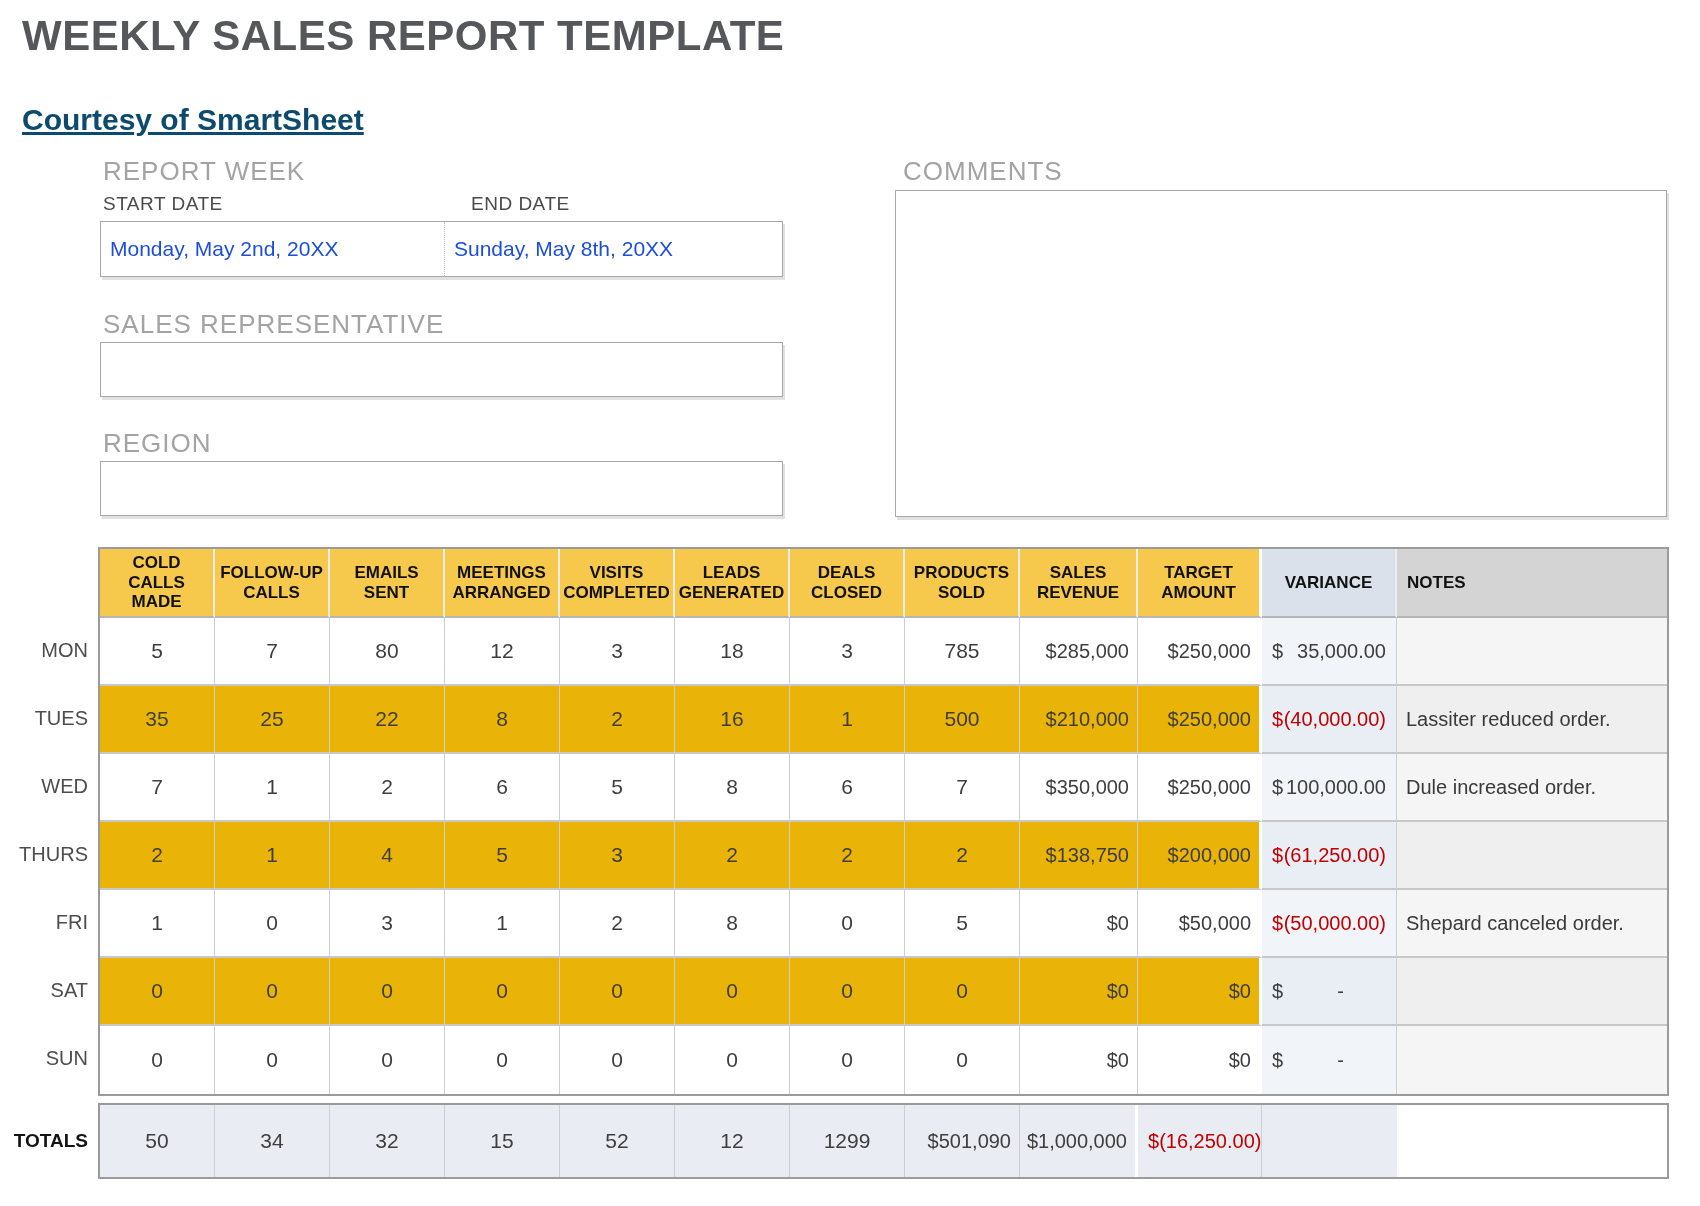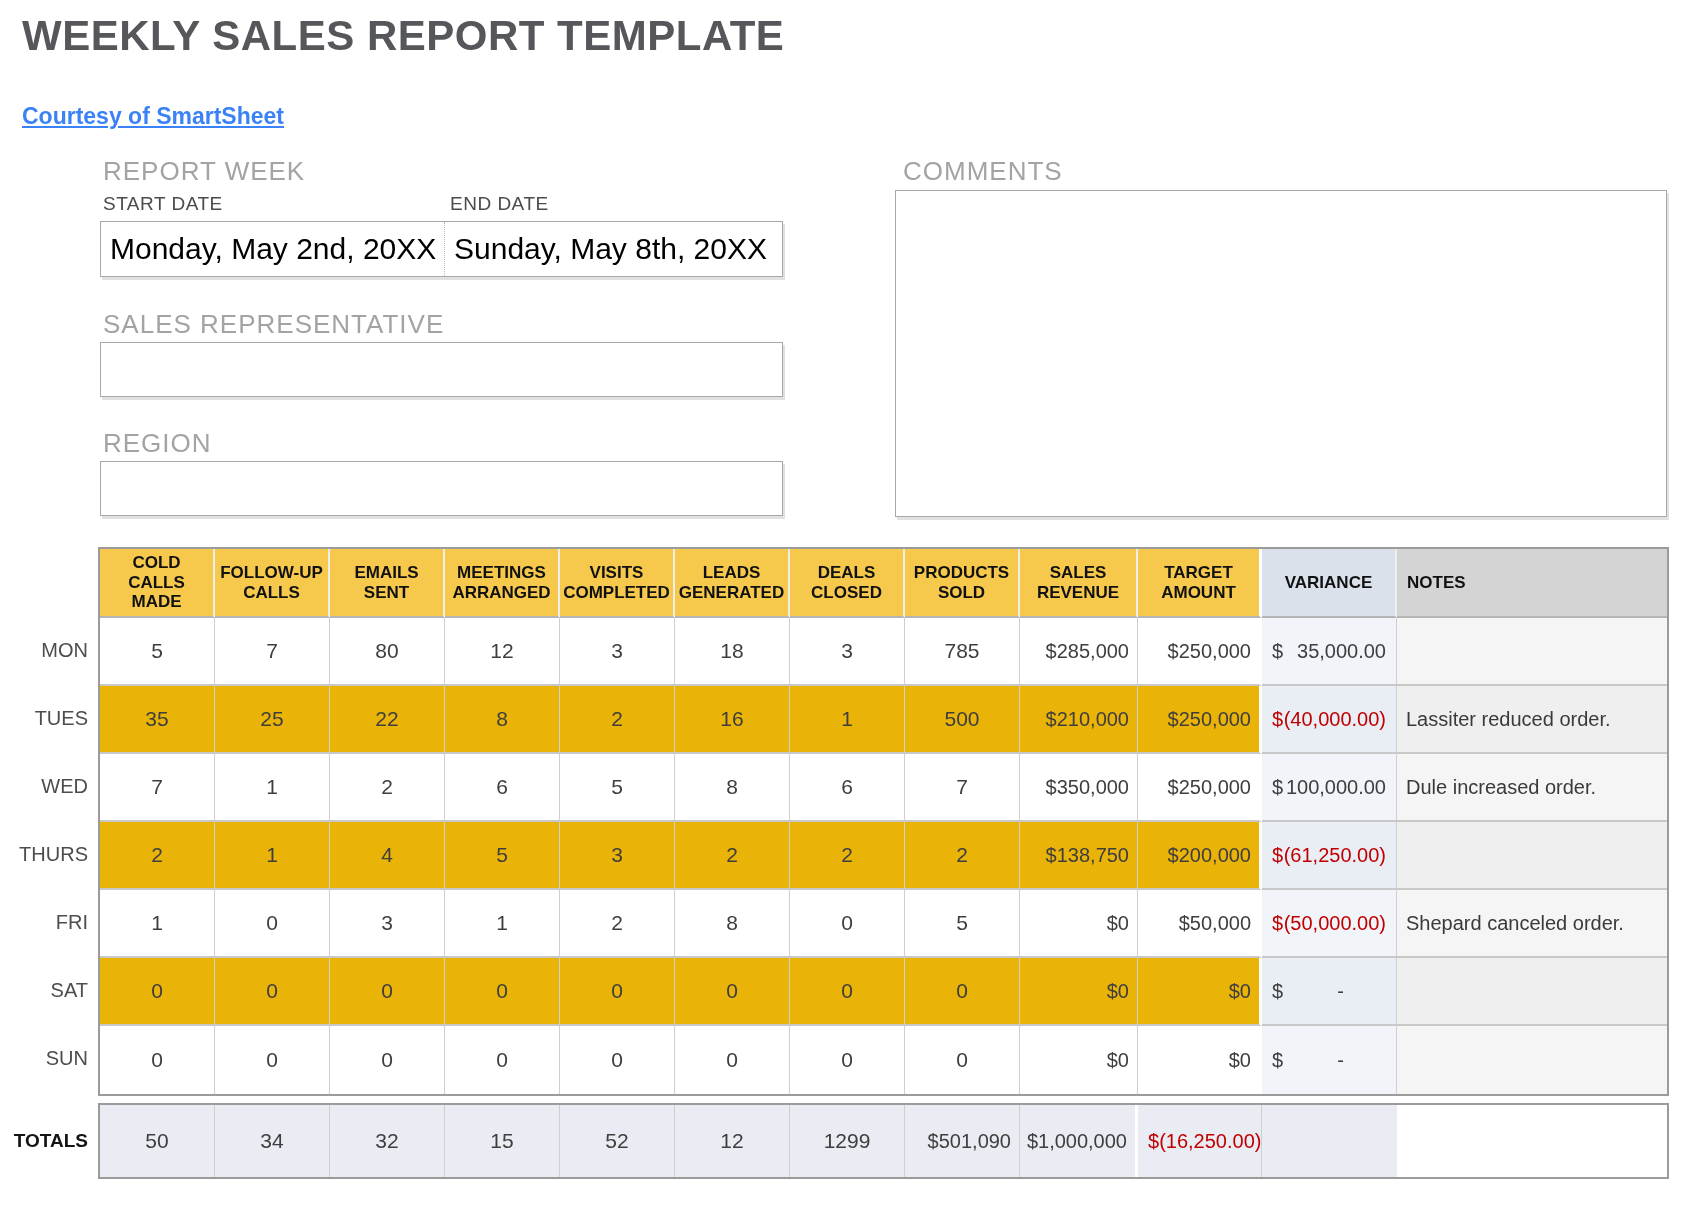--- a/index.html
+++ b/index.html
@@ -5,31 +5,31 @@
   * { margin:0; padding:0; box-sizing:border-box; }
   html,body { background:#ffffff; }
   body {
     width:1700px; height:1206px; position:relative; overflow:hidden;
     font-family:"Liberation Sans", sans-serif; color:#3e3e3e;
   }
   .abs { position:absolute; }
 
   
   .page-title { left:22px; top:12px; font-size:42px; font-weight:bold; color:#56575a; letter-spacing:0.5px; }
-  .credit-link { left:22px; top:103px; font-size:23px; font-weight:bold; color:#3b82f6; text-decoration:underline; cursor:pointer; }
+  .credit-link { left:22px; top:103px; font-size:30px; font-weight:bold; color:#0c4a6e; text-decoration:underline; cursor:pointer; }
 
   .section-label { font-size:26px; color:#a3a3a3; letter-spacing:1px; }
   .field-label { font-size:19px; color:#4b4b4b; letter-spacing:0.5px; }
 
   .input-box {
     background:#ffffff; border:1px solid #a8a8a8;
     box-shadow:2px 3px 0 rgba(170,170,170,0.35);
   }
   .date-row { left:100px; top:221px; width:683px; height:56px; display:flex; }
-  .date-cell { flex:0 0 343px; height:100%; display:flex; align-items:center; padding-left:9px; font-size:30px; color:#000000; }
+  .date-cell { flex:0 0 343px; height:100%; display:flex; align-items:center; padding-left:9px; font-size:21px; color:#1d4ed8; }
   .date-cell.end { flex:1 1 auto; border-left:1px dotted #bdbdbd; }
 
   .rep-box   { left:100px; top:342px; width:683px; height:55px; }
   .region-box{ left:100px; top:461px; width:683px; height:55px; }
   .comments-box { left:895px; top:190px; width:772px; height:327px; }
 
   
   .table-wrap { left:0; top:547px; display:flex; }
   .totals-wrap { left:0; top:1103px; display:flex;border-radius:21px; }
   .label-col { width:98px; flex:0 0 98px; }
@@ -78,21 +78,21 @@
   .totals-frame .cell.notes { background:#e9ecf2; }
 </style>
 </head>
 <body>
 
 <h1 class="abs page-title">WEEKLY SALES REPORT TEMPLATE</h1>
 <a class="abs credit-link">Courtesy of SmartSheet</a>
 
 <div class="abs section-label" style="left:103px; top:156px;">REPORT WEEK</div>
 <div class="abs field-label" style="left:103px; top:193px;">START DATE</div>
-<div class="abs field-label" style="left:450px; top:193px;">END DATE</div>
+<div class="abs field-label" style="left:471px; top:193px;">END DATE</div>
 
 <div class="abs date-row input-box">
   <div class="date-cell">Monday, May 2nd, 20XX</div>
   <div class="date-cell end">Sunday, May 8th, 20XX</div>
 </div>
 
 <div class="abs section-label" style="left:103px; top:309px;">SALES REPRESENTATIVE</div>
 <div class="abs input-box rep-box"></div>
 
 <div class="abs section-label" style="left:103px; top:428px;">REGION</div>

